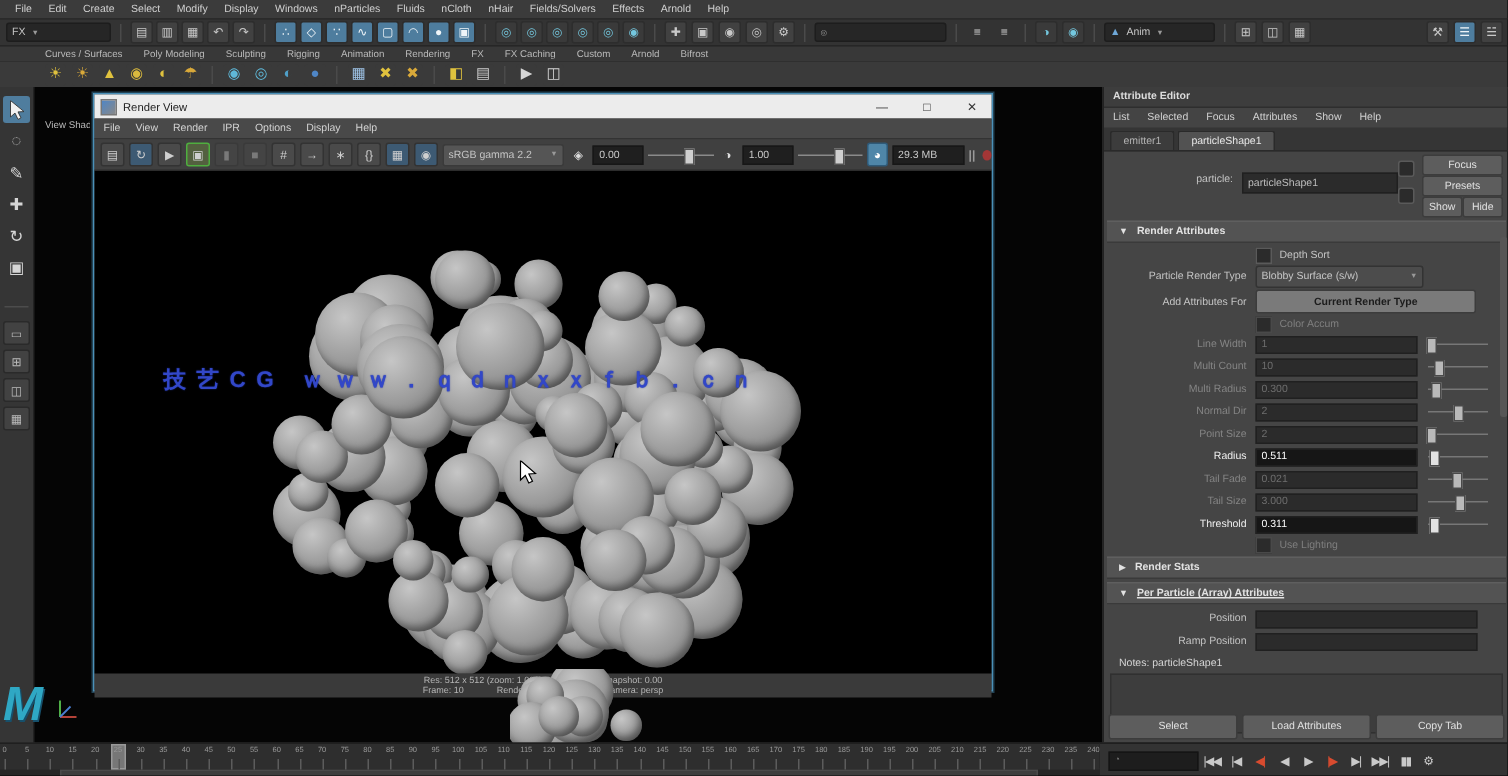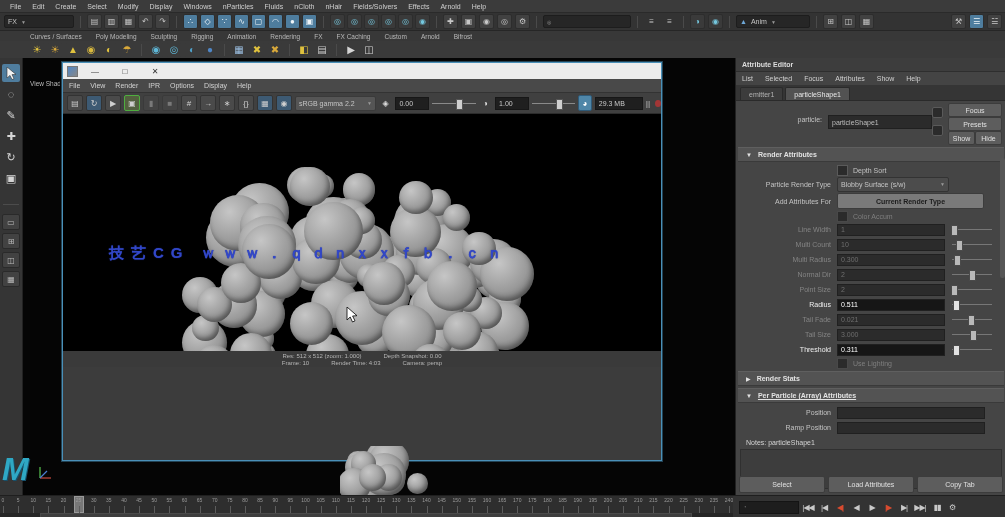--- a/index.html
+++ b/index.html
@@ -54,21 +54,21 @@
               border-bottom:1px solid #2c2c2c;font-size:7px;}
   .rvic{width:14px;height:14px;background:#4a4a4a;border:1px solid #333;border-radius:2px;display:flex;
         align-items:center;justify-content:center;font-size:8px;color:#cfcfcf;}
   .rvic.green{border-color:#4fae3f;background:#53603f;}
   .rvic.dim{opacity:.4;}
   .rvic.bluebg{background:#3d5a73;}
   .rvfield{background:#1f1f1f;border:1px solid #171717;color:#c9c9c9;height:11px;min-width:26px;
            display:flex;align-items:center;padding:0 3px;font-size:7px;}
   .rvslider{width:52px;height:1px;background:#8a8a8a;position:relative;}
   .rvslider .h{position:absolute;top:-4px;width:5px;height:9px;background:#cfcfcf;border:1px solid #555;}
-  #rv-image{position:relative;height:237px;background:#000;overflow:hidden;padding-left:44px;}
+  #rv-image{position:relative;height:335px;background:#000;overflow:hidden;padding-left:44px;}
   .sphere{position:absolute;border-radius:50%;
           background:radial-gradient(circle at 35% 30%, #c6c6c6 0%, #9a9a9a 55%, #646464 100%);
           box-shadow:inset -2px -3px 5px rgba(0,0,0,.35);}
   #watermark{position:absolute;left:46px;top:130px;font-size:15px;font-weight:bold;color:#3247c8;
              letter-spacing:7px;white-space:nowrap;text-shadow:0 0 1px #2335a0;}
   #rv-info{height:16px;background:#3a3a3a;display:flex;flex-direction:column;align-items:center;
            justify-content:center;font-size:6px;color:#b5b5b5;gap:1px;line-height:1;}
   #rv-info .l{display:flex;gap:22px;}
   #cursor{position:absolute;z-index:5;}
   
@@ -260,20 +260,21 @@
     <div class="lay">◫</div>
     <div class="lay">▦</div>
   </div>
 
   <div id="viewport" class="abs"></div>
   <div id="panelmenu-sliver" class="abs">View Shading</div>
 
   <div id="rv" class="abs">
     <div id="rv-title">
       <span style="width:9px;height:9px;background:linear-gradient(135deg,#4f86c6,#888);display:inline-block;border:1px solid #777;"></span>
+      <span class="ttl">Render View</span>
       <span class="winbtn">—</span>
       <span class="winbtn">□</span>
       <span class="winbtn close">✕</span>
     </div>
     <div id="rv-menus">
         <div>File</div>
         <div>View</div>
         <div>Render</div>
         <div>IPR</div>
         <div>Options</div>

